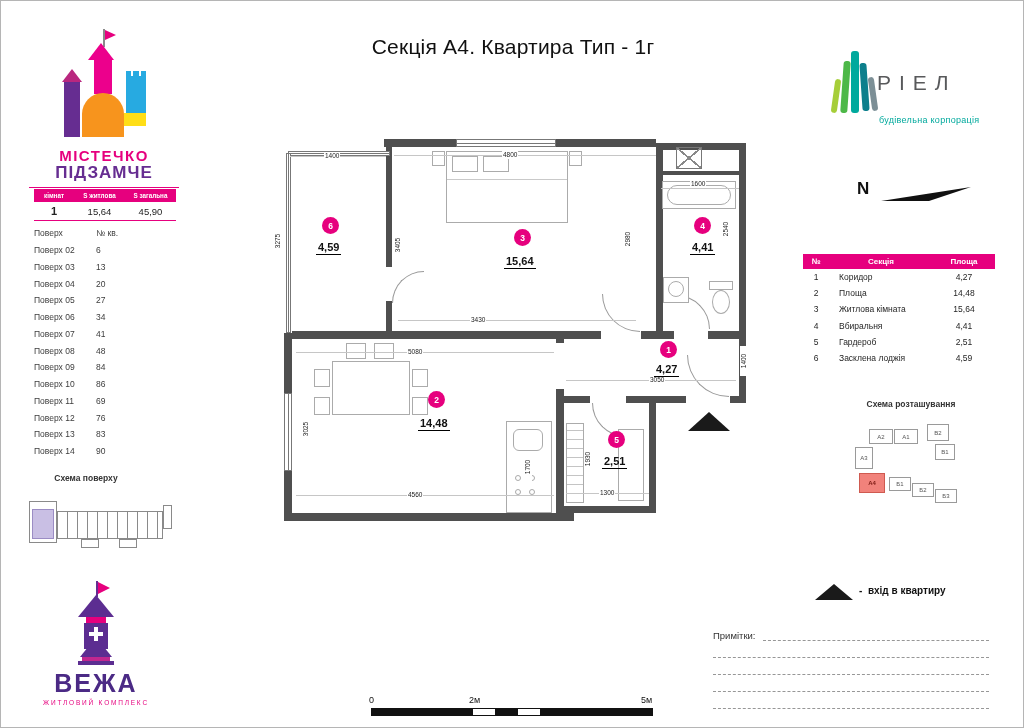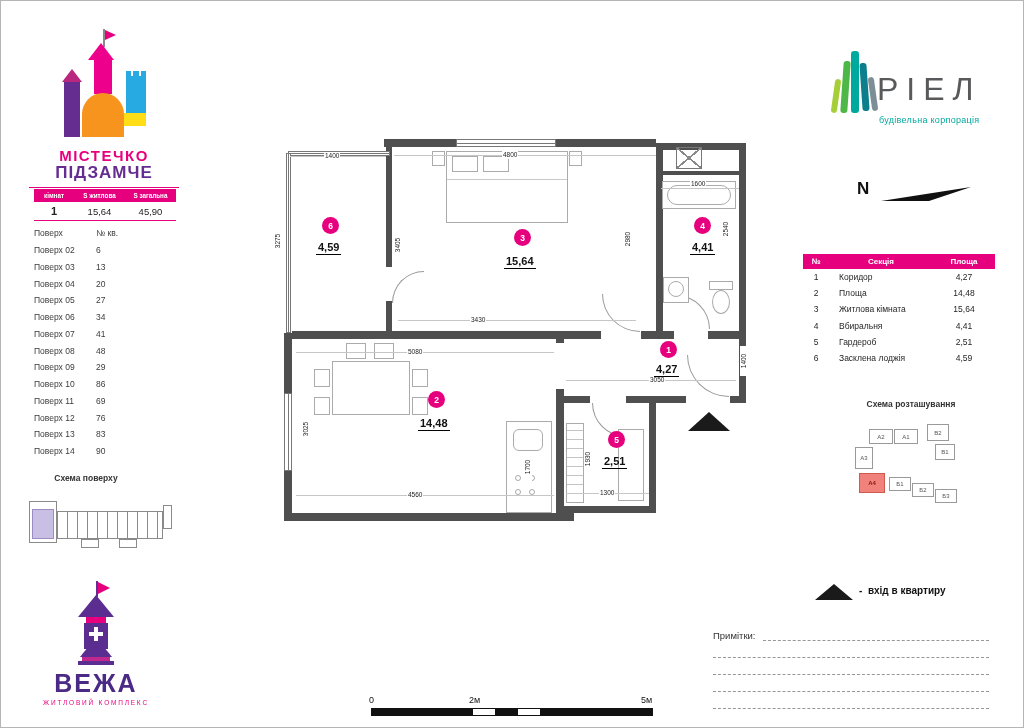--- a/index.html
+++ b/index.html
@@ -45,20 +45,21 @@
   .loc-block.hlb{background:#f1827b;border-color:#cf5a50;color:#7c1a12;font-weight:bold;}
   .note-line{position:absolute;height:0;border-top:1.5px dashed #979797;}
   .scheme-box{position:absolute;border:1px solid #8a8a8a;background:#fff;box-sizing:border-box;}
   .bar{position:absolute;border-radius:3px;}
 </style>
 </head>
 <body>
 
 <div id="page">
 
+  <div class="abs" style="left:0;top:34px;width:1024px;text-align:center;font-size:21px;color:#111;letter-spacing:.2px;">Секція А4. Квартира Тип - 1г</div>
 
   <div class="abs" style="left:28px;top:28px;width:150px;height:172px;">
     <div class="abs" style="left:0;top:0;width:150px;height:112px;">
       <div class="abs" style="left:74px;top:0;width:2px;height:18px;background:#8a8a8a;"></div>
       <div class="abs" style="left:76px;top:1px;width:0;height:0;border-top:5px solid transparent;border-bottom:5px solid transparent;border-left:11px solid #e6007e;"></div>
       <div class="abs" style="left:59px;top:14px;width:0;height:0;border-left:13px solid transparent;border-right:13px solid transparent;border-bottom:17px solid #ec008c;"></div>
       <div class="abs" style="left:65px;top:31px;width:18px;height:34px;background:#ec008c;"></div>
       <div class="abs" style="left:33px;top:40px;width:0;height:0;border-left:10px solid transparent;border-right:10px solid transparent;border-bottom:13px solid #b9277f;"></div>
       <div class="abs" style="left:35px;top:53px;width:16px;height:55px;background:#662d91;"></div>
       <div class="abs" style="left:97px;top:42px;width:5px;height:5px;background:#27aae1;"></div>
@@ -114,21 +115,21 @@
     <div class="fl-row">
         <span class="c1">Поверх 07</span>
         <span>41</span>
       </div>
     <div class="fl-row">
         <span class="c1">Поверх 08</span>
         <span>48</span>
       </div>
     <div class="fl-row">
         <span class="c1">Поверх 09</span>
-        <span>29</span>
+        <span>84</span>
       </div>
     <div class="fl-row">
         <span class="c1">Поверх 10</span>
         <span>86</span>
       </div>
     <div class="fl-row">
         <span class="c1">Поверх 11</span>
         <span>69</span>
       </div>
     <div class="fl-row">
@@ -173,21 +174,21 @@
   </div>
 
   <div class="abs" style="left:822px;top:38px;width:190px;height:100px;">
     <div class="abs" style="left:0;top:0;width:56px;height:90px;">
       <div class="bar" style="left:10px;top:40px;width:6px;height:34px;background:#a6ce39;transform:rotate(8deg);"></div>
       <div class="bar" style="left:19px;top:22px;width:7px;height:52px;background:#4db848;transform:rotate(4deg);"></div>
       <div class="bar" style="left:28px;top:12px;width:8px;height:62px;background:#00a99d;"></div>
       <div class="bar" style="left:38px;top:24px;width:7px;height:48px;background:#0d7f8c;transform:rotate(-4deg);"></div>
       <div class="bar" style="left:47px;top:38px;width:6px;height:34px;background:#7c8f96;transform:rotate(-8deg);"></div>
     </div>
-    <div class="abs" style="left:54px;top:32px;font-size:32px;color:#58595b;letter-spacing:8px;">РІЕЛ</div>
+    <div class="abs" style="left:54px;top:32px;font-size:21px;color:#58595b;letter-spacing:8px;">РІЕЛ</div>
     <div class="abs" style="left:56px;top:76px;font-size:9px;color:#00a99d;letter-spacing:.3px;">будівельна корпорація</div>
   </div>
 
   <div class="abs" style="left:854px;top:176px;width:140px;height:34px;">
     <span class="abs" style="left:2px;top:2px;font-size:17px;font-weight:bold;color:#111;">N</span>
     <svg class="abs" style="left:26px;top:8px;" width="92" height="20" viewBox="0 0 92 20">
       <polygon points="0,16 90,2 48,16" fill="#111"></polygon>
     </svg>
   </div>
 

